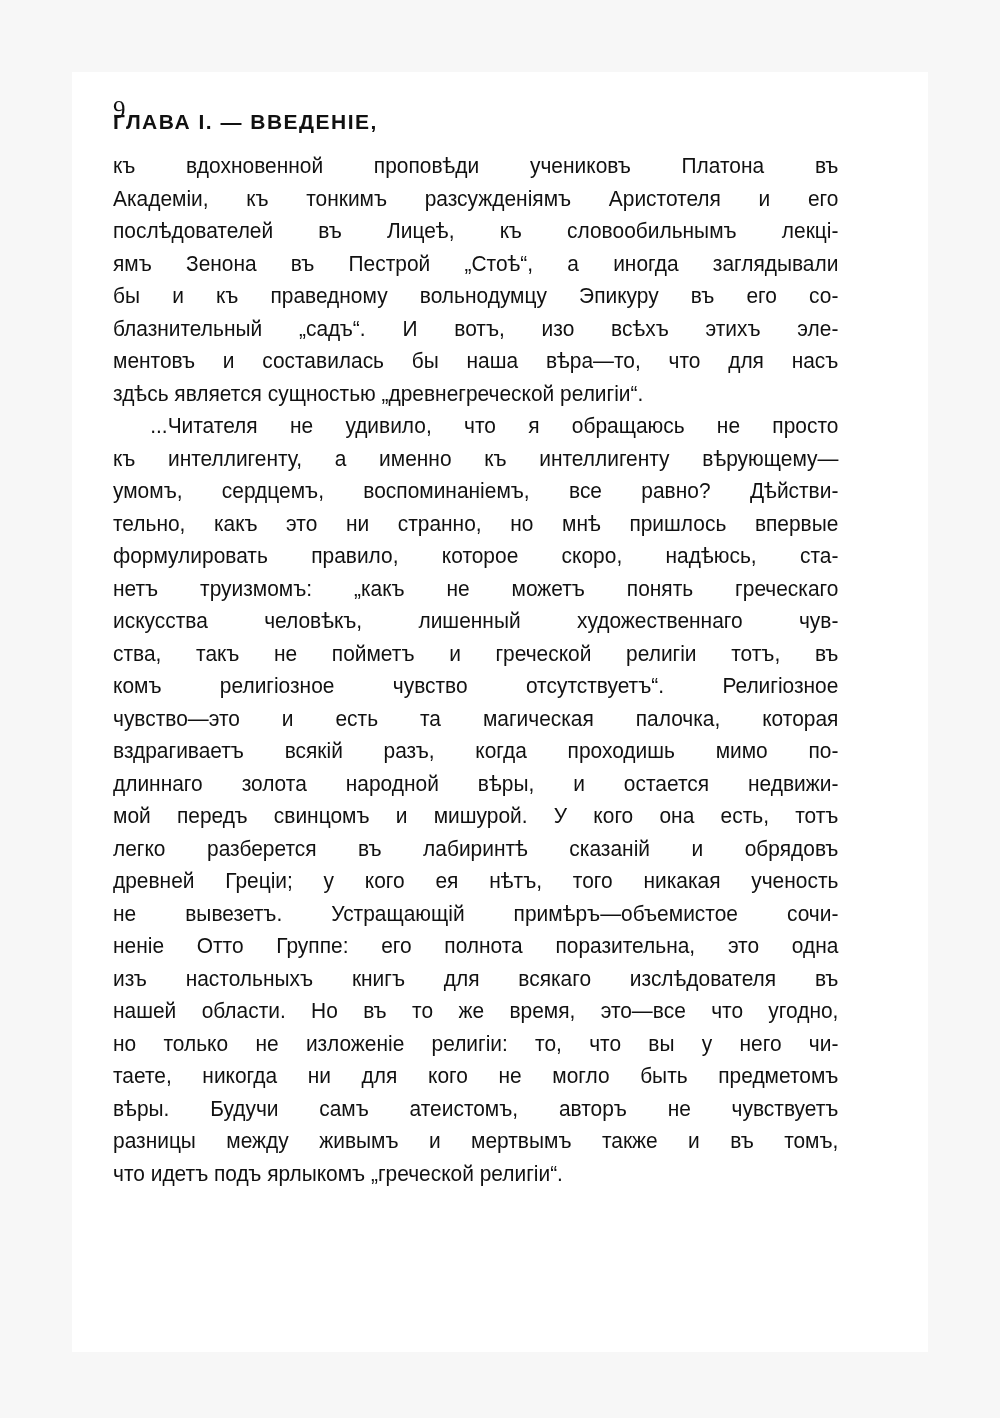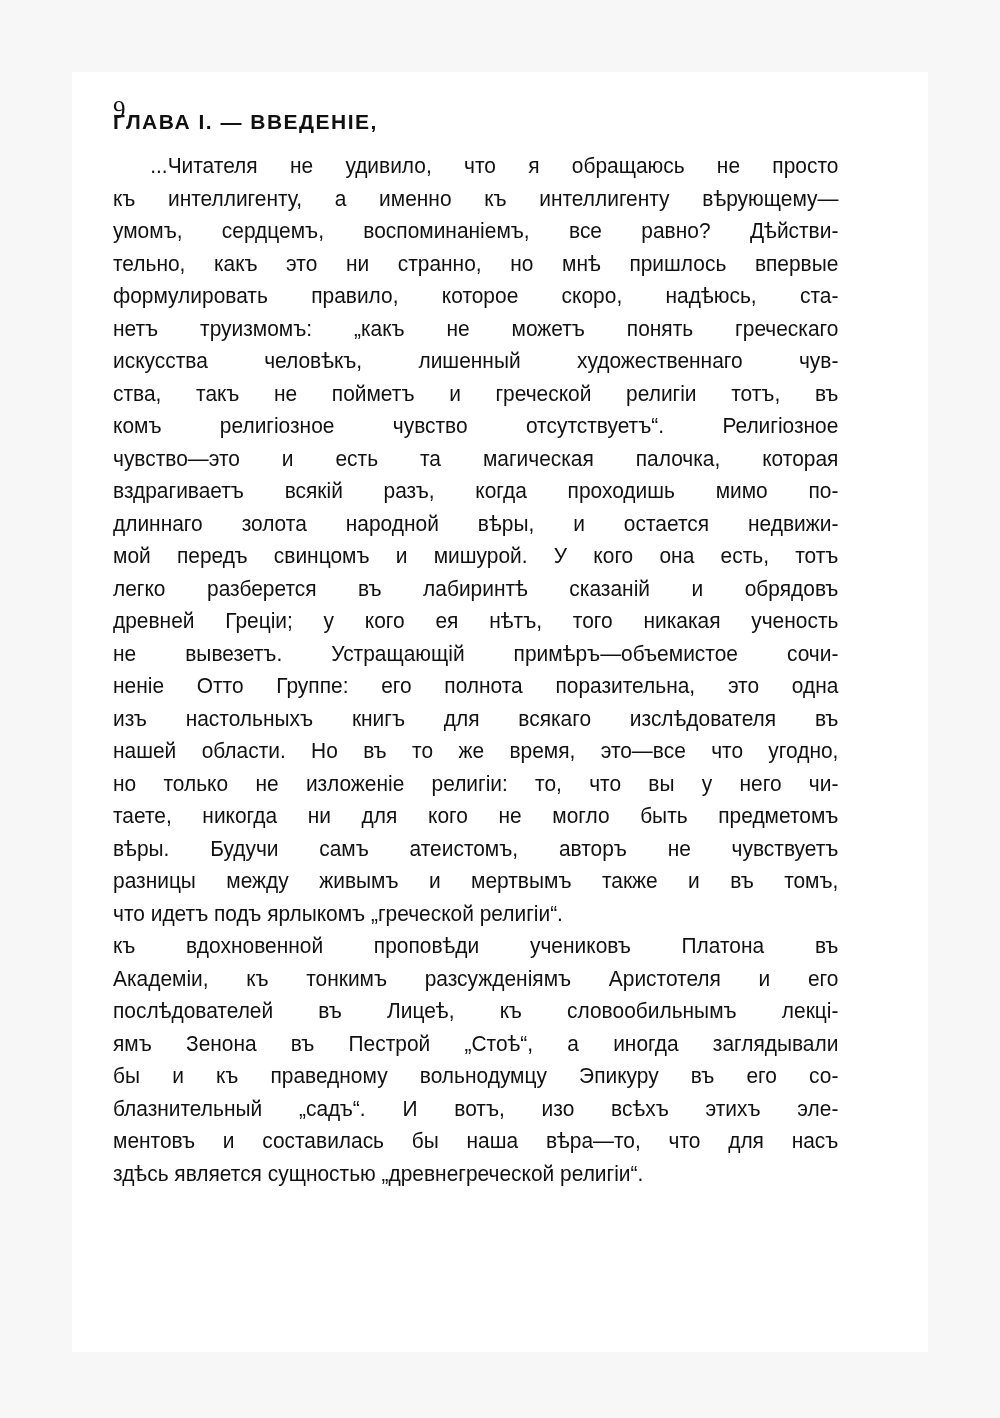--- a/index.html
+++ b/index.html
@@ -61,20 +61,30 @@
 
 <div class="page"></div>
 
 <div class="header">
   <span class="page-number">9</span>
   <div class="running-head">ГЛАВА I. — ВВЕДЕНІЕ,</div>
 </div>
 
 <div class="body-text">
   <div>
+    <span class="line">къ вдохновенной проповѣди учениковъ Платона въ</span>
+    <span class="line">Академіи, къ тонкимъ разсужденіямъ Аристотеля и его</span>
+    <span class="line">послѣдователей въ Лицеѣ, къ словообильнымъ лекці-</span>
+    <span class="line">ямъ Зенона въ Пестрой „Стоѣ“, а иногда заглядывали</span>
+    <span class="line">бы и къ праведному вольнодумцу Эпикуру въ его со-</span>
+    <span class="line">блазнительный „садъ“. И вотъ, изо всѣхъ этихъ эле-</span>
+    <span class="line">ментовъ и составилась бы наша вѣра—то, что для насъ</span>
+    <span class="line last">здѣсь является сущностью „древнегреческой религіи“.</span>
+  </div>
+  <div>
     <span class="line indent">...Читателя не удивило, что я обращаюсь не просто</span>
     <span class="line">къ интеллигенту, а именно къ интеллигенту вѣрующему—</span>
     <span class="line">умомъ, сердцемъ, воспоминаніемъ, все равно? Дѣйстви-</span>
     <span class="line">тельно, какъ это ни странно, но мнѣ пришлось впервые</span>
     <span class="line">формулировать правило, которое скоро, надѣюсь, ста-</span>
     <span class="line">нетъ труизмомъ: „какъ не можетъ понять греческаго</span>
     <span class="line">искусства человѣкъ, лишенный художественнаго чув-</span>
     <span class="line">ства, такъ не пойметъ и греческой религіи тотъ, въ</span>
     <span class="line">комъ религіозное чувство отсутствуетъ“. Религіозное</span>
     <span class="line">чувство—это и есть та магическая палочка, которая</span>
@@ -86,24 +96,14 @@
     <span class="line">не вывезетъ. Устращающій примѣръ—объемистое сочи-</span>
     <span class="line">неніе Отто Группе: его полнота поразительна, это одна</span>
     <span class="line">изъ настольныхъ книгъ для всякаго изслѣдователя въ</span>
     <span class="line">нашей области. Но въ то же время, это—все что угодно,</span>
     <span class="line">но только не изложеніе религіи: то, что вы у него чи-</span>
     <span class="line">таете, никогда ни для кого не могло быть предметомъ</span>
     <span class="line">вѣры. Будучи самъ атеистомъ, авторъ не чувствуетъ</span>
     <span class="line">разницы между живымъ и мертвымъ также и въ томъ,</span>
     <span class="line last">что идетъ подъ ярлыкомъ „греческой религіи“.</span>
   </div>
-  <div>
-    <span class="line">къ вдохновенной проповѣди учениковъ Платона въ</span>
-    <span class="line">Академіи, къ тонкимъ разсужденіямъ Аристотеля и его</span>
-    <span class="line">послѣдователей въ Лицеѣ, къ словообильнымъ лекці-</span>
-    <span class="line">ямъ Зенона въ Пестрой „Стоѣ“, а иногда заглядывали</span>
-    <span class="line">бы и къ праведному вольнодумцу Эпикуру въ его со-</span>
-    <span class="line">блазнительный „садъ“. И вотъ, изо всѣхъ этихъ эле-</span>
-    <span class="line">ментовъ и составилась бы наша вѣра—то, что для насъ</span>
-    <span class="line last">здѣсь является сущностью „древнегреческой религіи“.</span>
-  </div>
   <div class="para-gap"></div>
 </div>
 
 </body></html>

